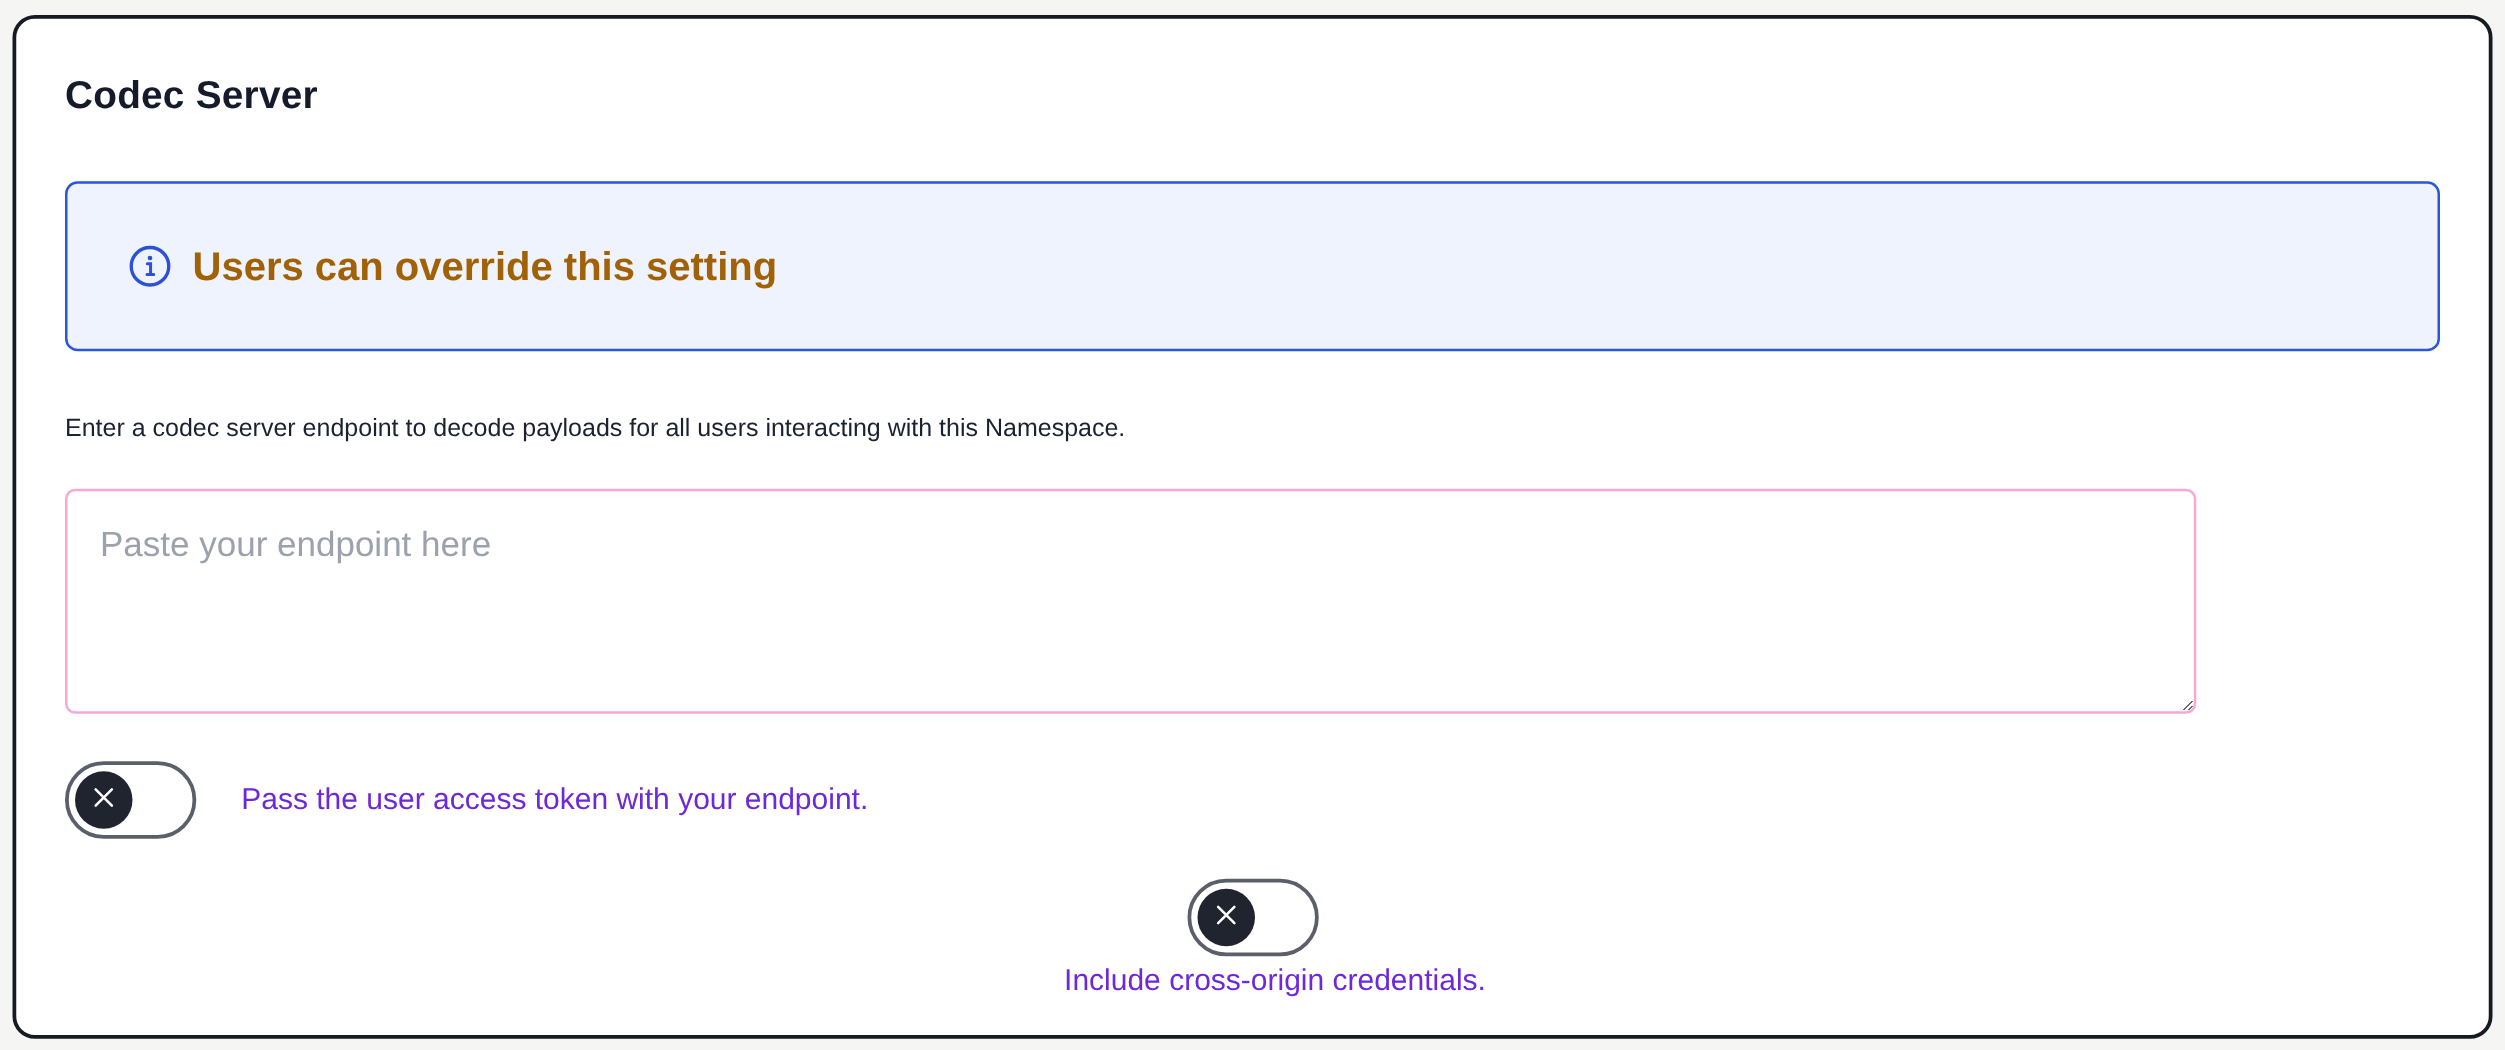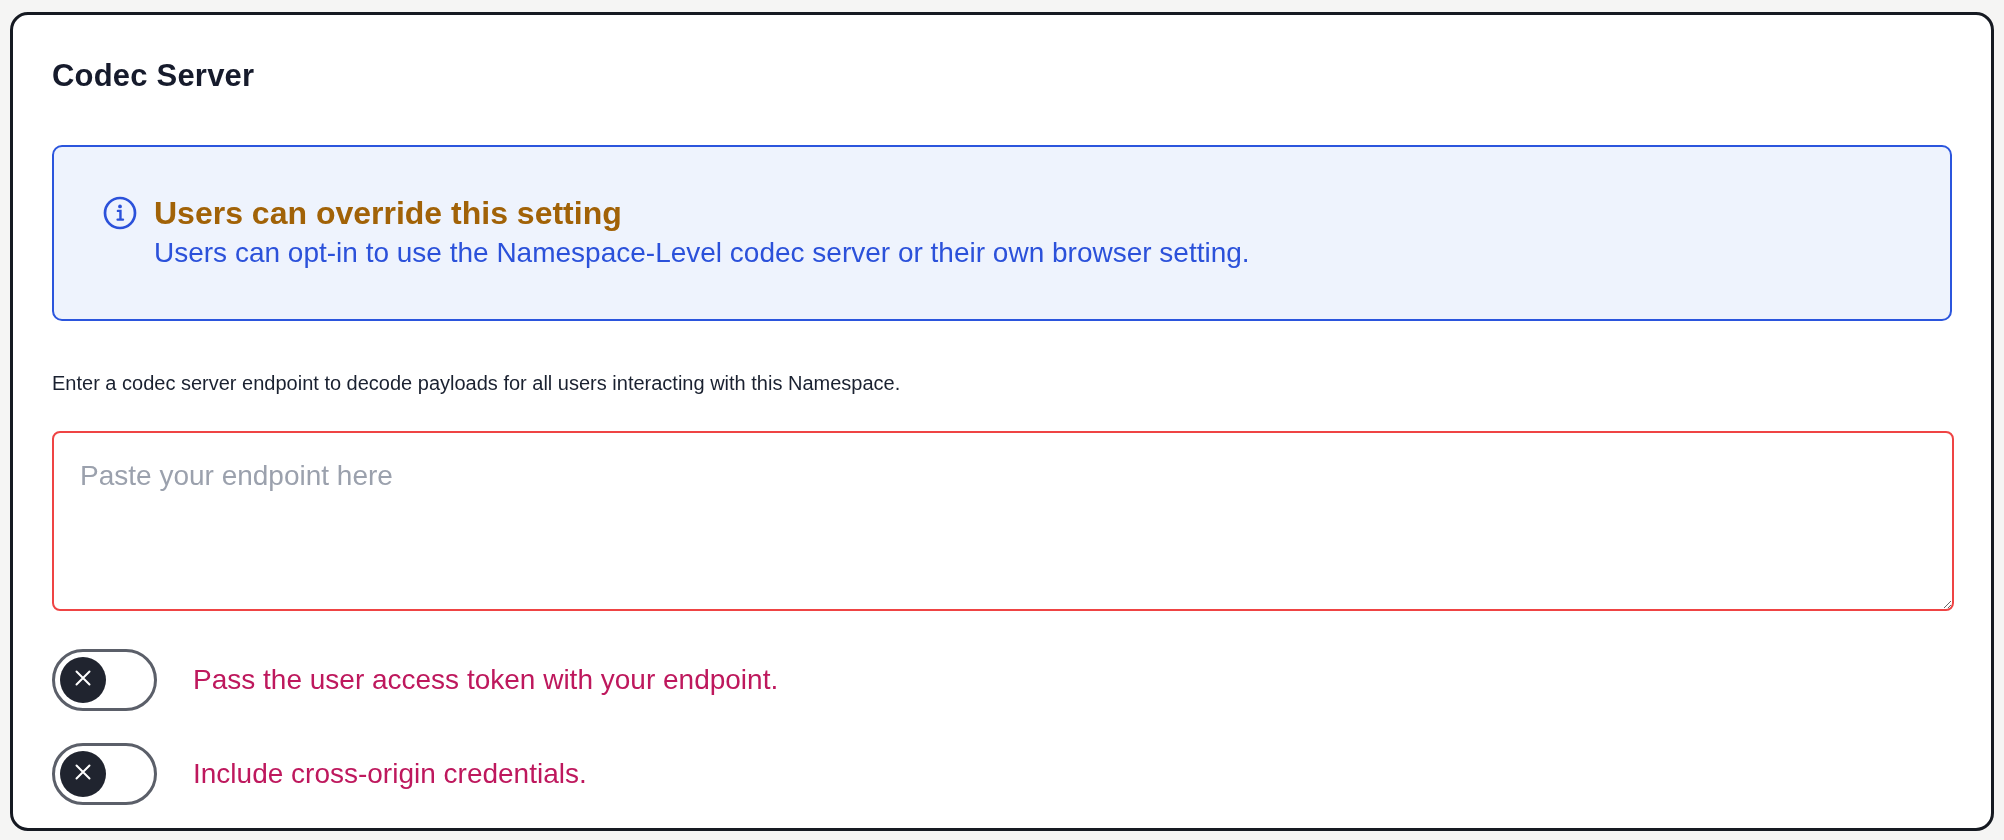--- a/index.html
+++ b/index.html
@@ -64,41 +64,41 @@
     color: #2b51da;
   }
   .instruction {
     font-size: 20px;
     line-height: 40px;
     color: #1a2130;
     margin-bottom: 28px;
   }
   .endpoint-textarea {
     display: block;
-    width: 1902px;
+    width: 1705px;
     height: 180px;
-    border: 2px solid #ef4444;
+    border: 2px solid #f9a8d4;
     border-radius: 8px;
     padding: 24px 26px;
     font-family: "Liberation Sans", sans-serif;
     font-size: 28px;
     line-height: 38px;
     color: #0f172a;
     background: #ffffff;
     resize: both;
     outline: none;
     margin-bottom: 38px;
   }
   .endpoint-textarea::placeholder { color: #9ba1ad; opacity: 1; }
   .toggle-row {
     display: flex;
     align-items: center;
     margin-bottom: 32px;
   }
-  .toggle-row:last-child { margin-bottom: 0; }
+  .toggle-row:last-child { margin-bottom: 0; flex-direction: column; }
   .toggle {
     flex: 0 0 auto;
     width: 105px;
     height: 62px;
     border: 3px solid #5b5f69;
     border-radius: 999px;
     background: #ffffff;
     display: flex;
     align-items: center;
     padding: 0 5px;
@@ -107,23 +107,23 @@
   .toggle-knob {
     width: 46px;
     height: 46px;
     border-radius: 50%;
     background: #20242f;
     display: flex;
     align-items: center;
     justify-content: center;
   }
   .toggle-label {
-    font-size: 28px;
+    font-size: 24px;
     line-height: 40px;
-    color: #be185d;
+    color: #6d28d9;
     margin-left: 36px;
   }
 </style>
 </head>
 <body>
 
 <div class="page">
   <section class="card">
 
     <h1 class="card-title">Codec Server</h1>
@@ -131,21 +131,20 @@
     <div class="info-banner">
       <span class="info-icon-wrap">
         <svg width="36" height="36" viewBox="0 0 24 24" fill="none">
           <circle cx="12" cy="12" r="10" stroke="#2b51da" stroke-width="1.8"></circle>
           <circle cx="12" cy="7.6" r="1.25" fill="#2b51da"></circle>
           <path d="M10.6 10.6 H12.3 V16.2 M10.4 16.4 H14" stroke="#2b51da" stroke-width="1.6" fill="none" stroke-linecap="round"></path>
         </svg>
       </span>
       <div class="info-banner-text">
         <div class="info-banner-title">Users can override this setting</div>
-        <div class="info-banner-desc">Users can opt-in to use the Namespace-Level codec server or their own browser setting.</div>
       </div>
     </div>
 
     <p class="instruction">Enter a codec server endpoint to decode payloads for all users interacting with this Namespace.</p>
 
     <textarea class="endpoint-textarea" placeholder="Paste your endpoint here" style=""></textarea>
 
     <div class="toggle-row">
       <div class="toggle" role="switch" aria-checked="false">
         <div class="toggle-knob">

